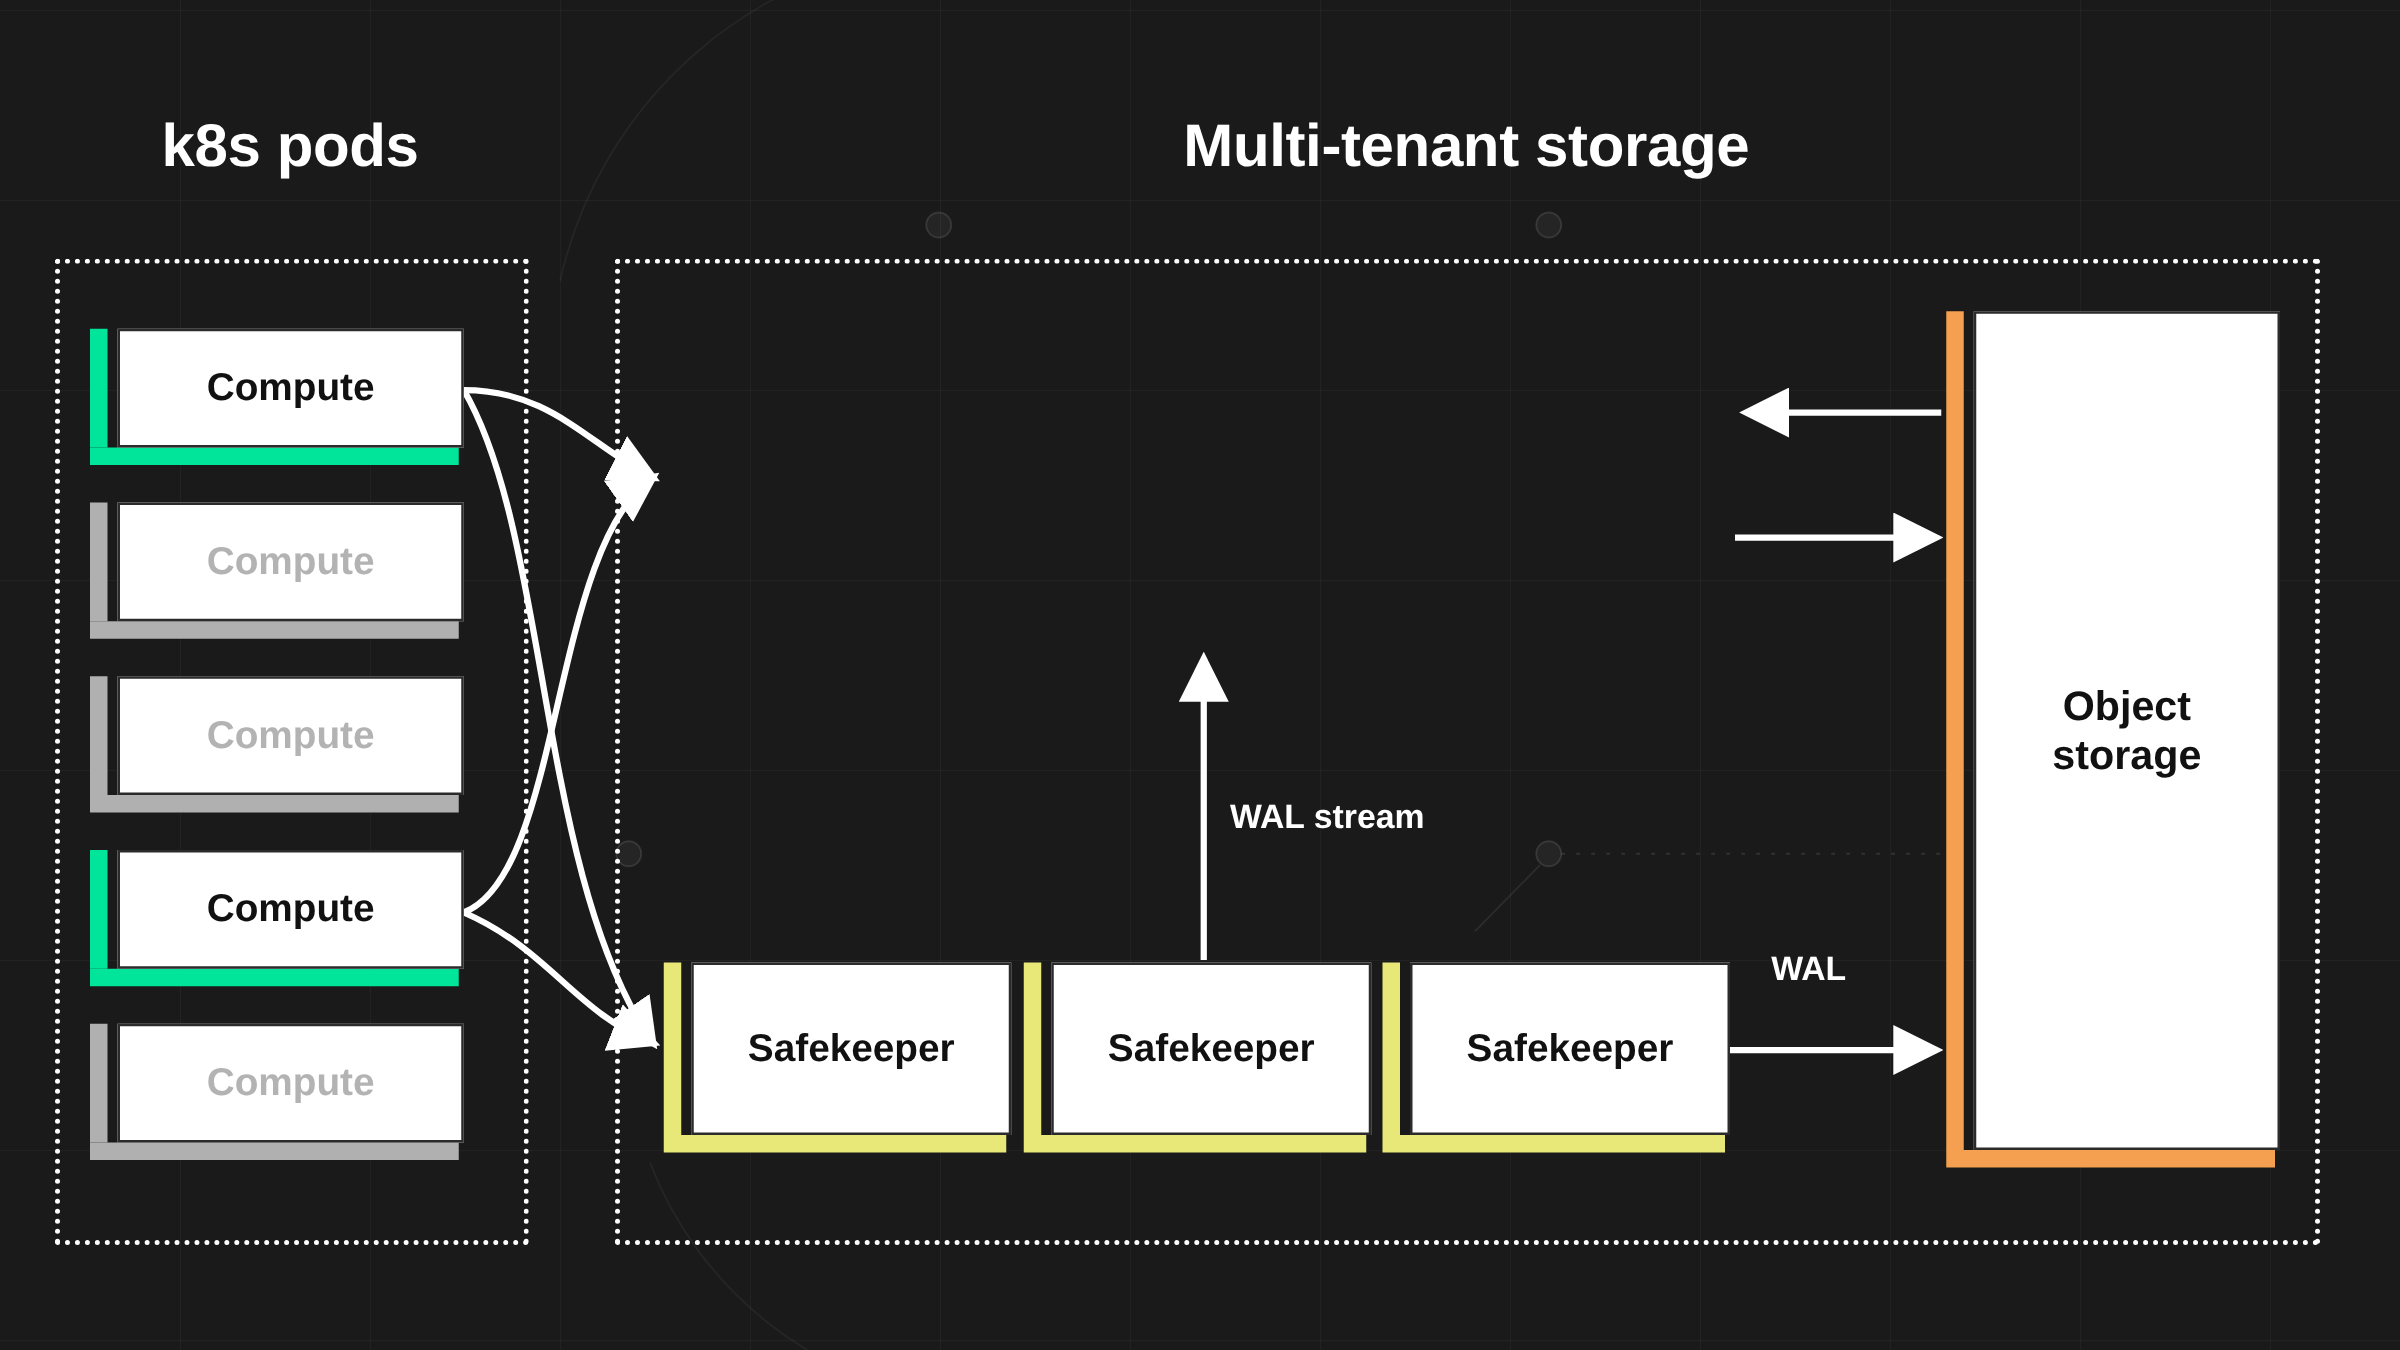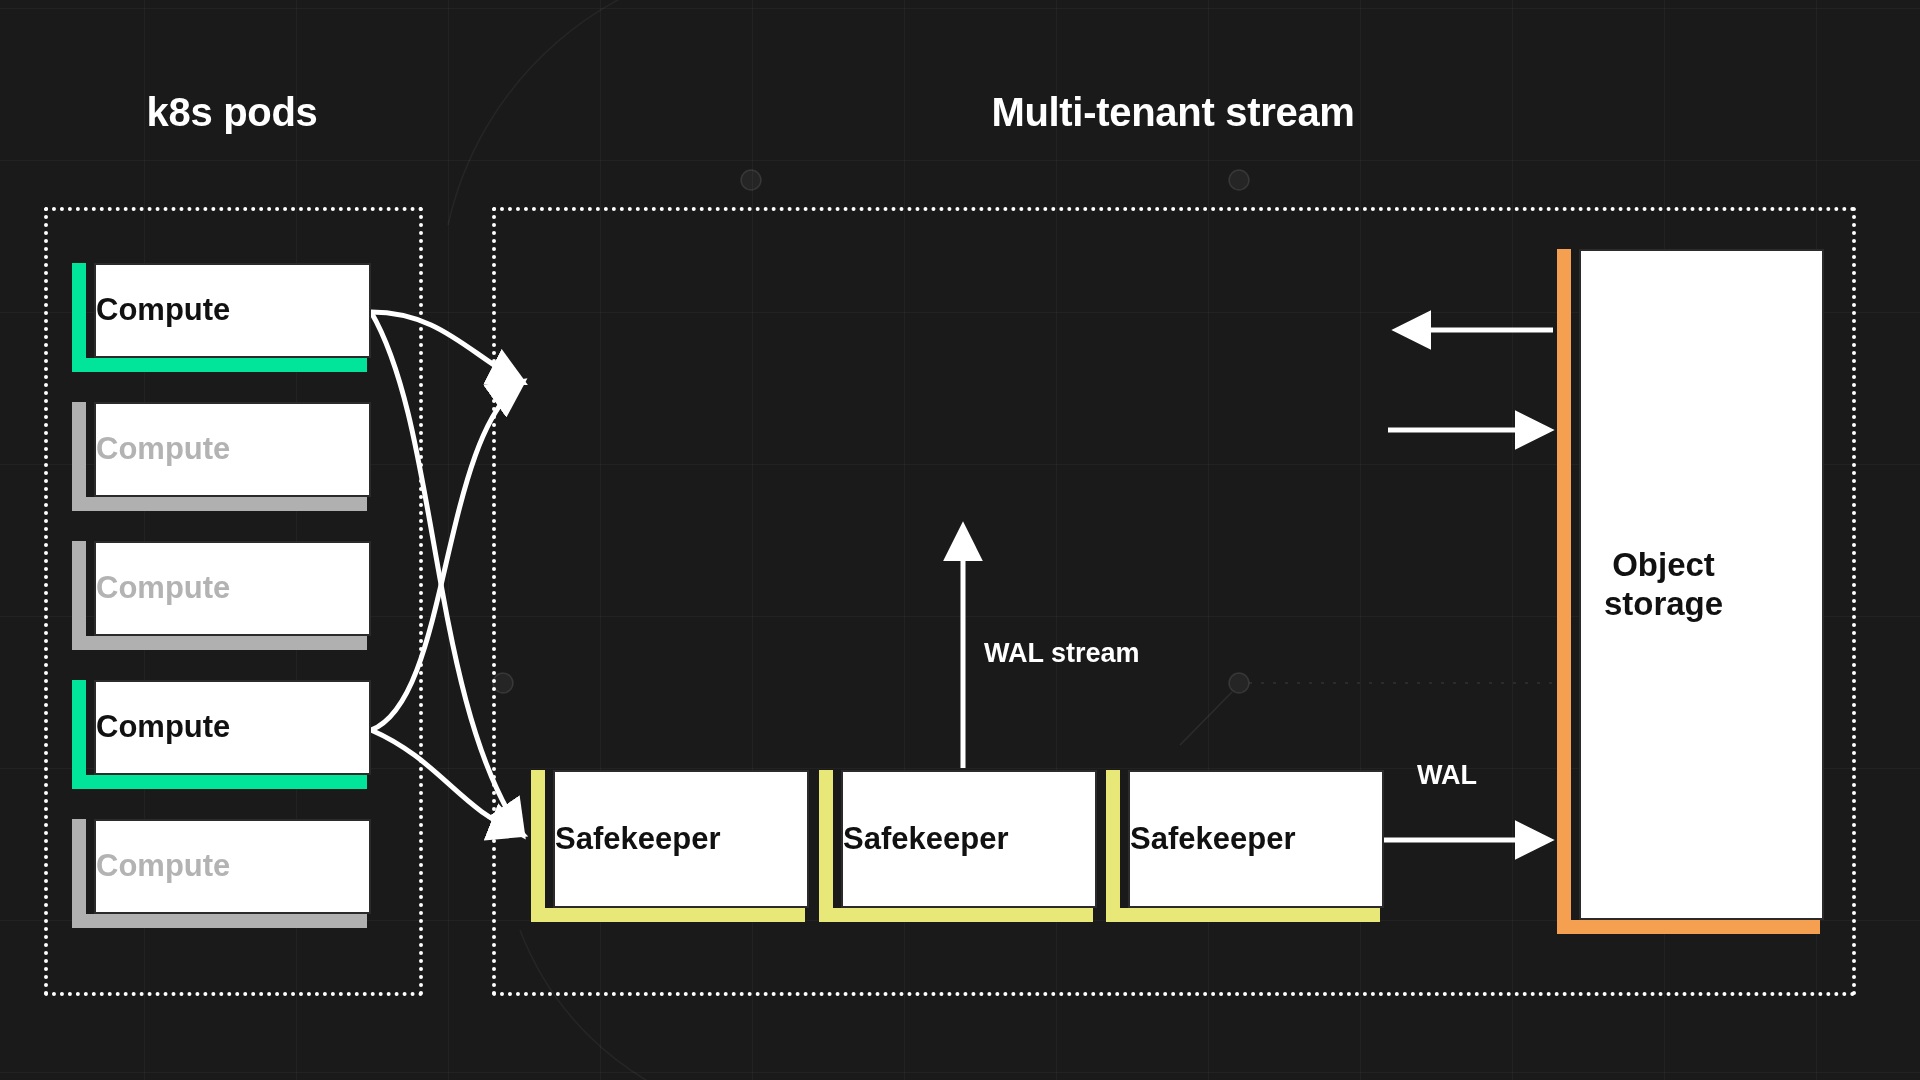--- a/index.html
+++ b/index.html
@@ -24,21 +24,21 @@
     background-size:152px 152px;
     background-position:-8px 8px;
     pointer-events:none;
   }
   #grid-deco { position:absolute; inset:0; pointer-events:none; }
 
   
   .section-title {
     position:absolute;
     color:#ffffff;
-    font-size:40px;
+    font-size:48px;
     font-weight:bold;
     letter-spacing:-0.3px;
     white-space:nowrap;
     transform:translateX(-50%);
     text-align:center;
   }
 
   
   .dotted-group {
     position:absolute;
@@ -60,20 +60,21 @@
     height:14px;
     background:var(--accent);
   }
   .node .card {
     position:absolute;
     left:22px; top:0;
     background:#ffffff;
     border:2px solid #2b2b2b;
     display:flex;
     align-items:center;
+    justify-content:center;
     text-align:center;
   }
   .node .card span {
     font-weight:bold;
     color:var(--label-color, #111111);
     line-height:1.18;
   }
 
   
   #connectors { position:absolute; inset:0; pointer-events:none; }
@@ -107,21 +108,21 @@
     </g>
     <g stroke="rgba(255,255,255,0.10)" stroke-width="1.5" stroke-dasharray="3 9" fill="none">
       <path d="M 1249 683 H 1560"></path>
     </g>
     <g stroke="rgba(255,255,255,0.08)" stroke-width="1.5" fill="none">
       <path d="M 1232 692 L 1180 745"></path>
     </g>
   </svg>
 
   <div class="section-title" style="left:232px; top:90px;">k8s pods</div>
-  <div class="section-title" style="left:1173px; top:90px;">Multi-tenant stream</div>
+  <div class="section-title" style="left:1173px; top:90px;">Multi-tenant storage</div>
 
   <div class="dotted-group" style="left:44px; top:207px; width:379px; height:789px;"></div>
   <div class="dotted-group" style="left:492px; top:207px; width:1364px; height:789px;"></div>
 
   <svg id="connectors" width="1920" height="1080" viewBox="0 0 1920 1080">
     <defs>
       <marker id="arrow" viewBox="0 0 12 12" refX="10" refY="6" markerWidth="8" markerHeight="8" orient="auto-start-reverse">
         <path d="M 0 0 L 12 6 L 0 12 z" fill="#ffffff"></path>
       </marker>
     </defs>

